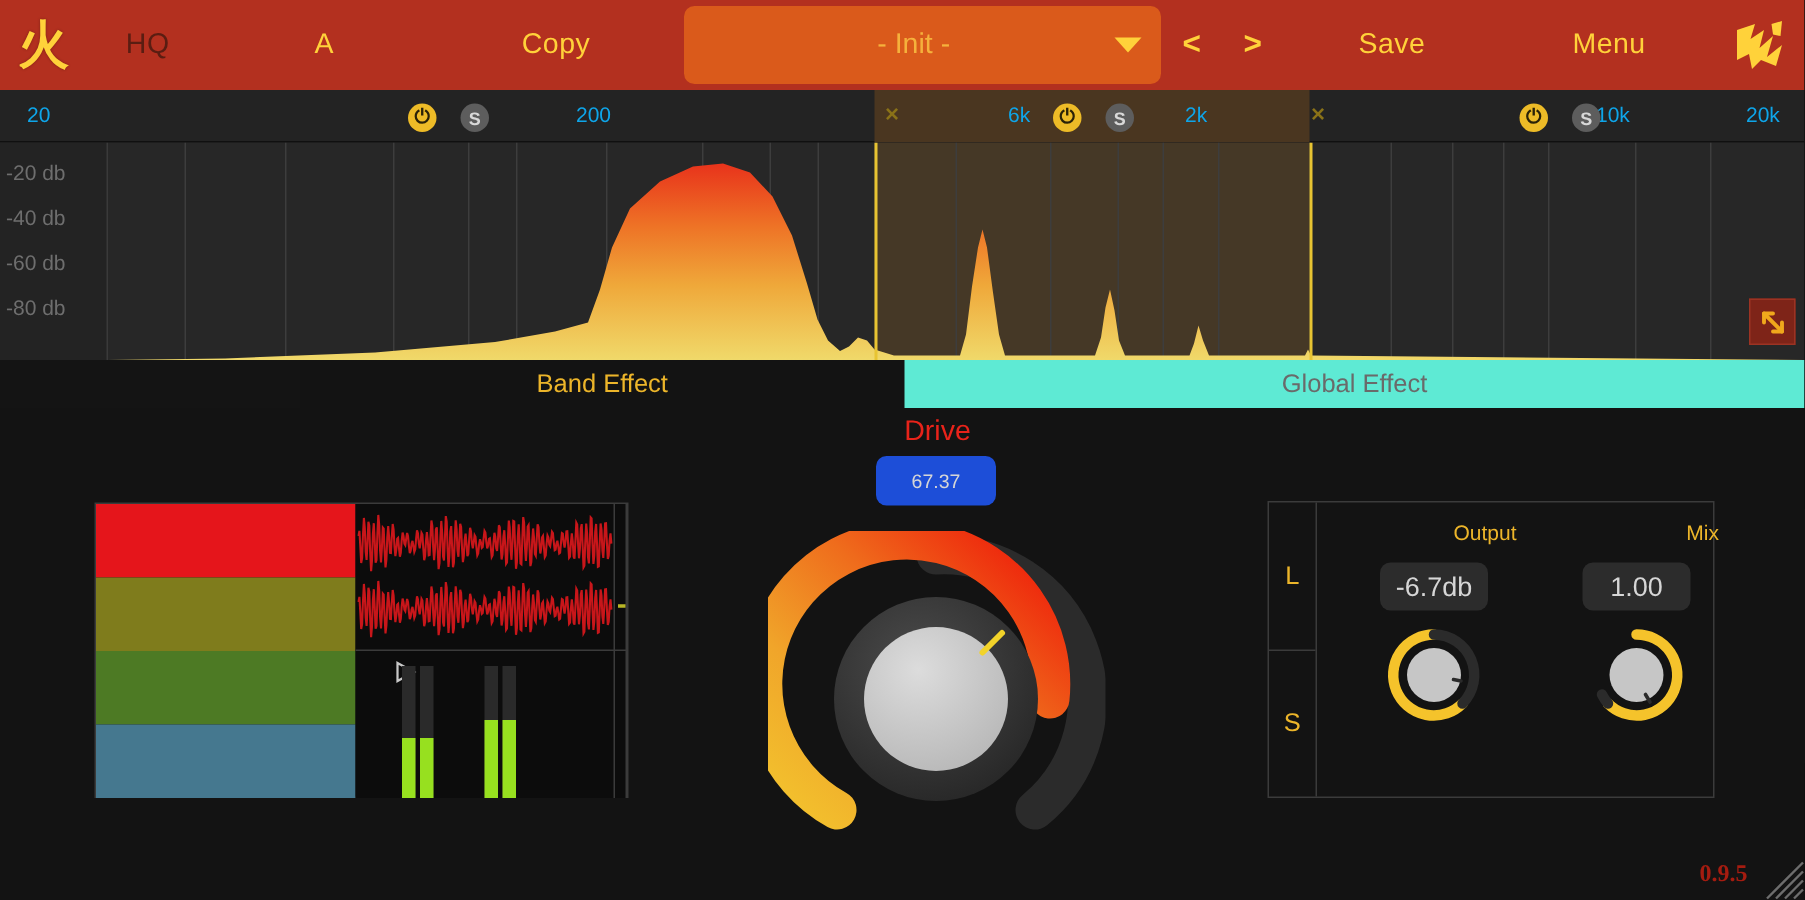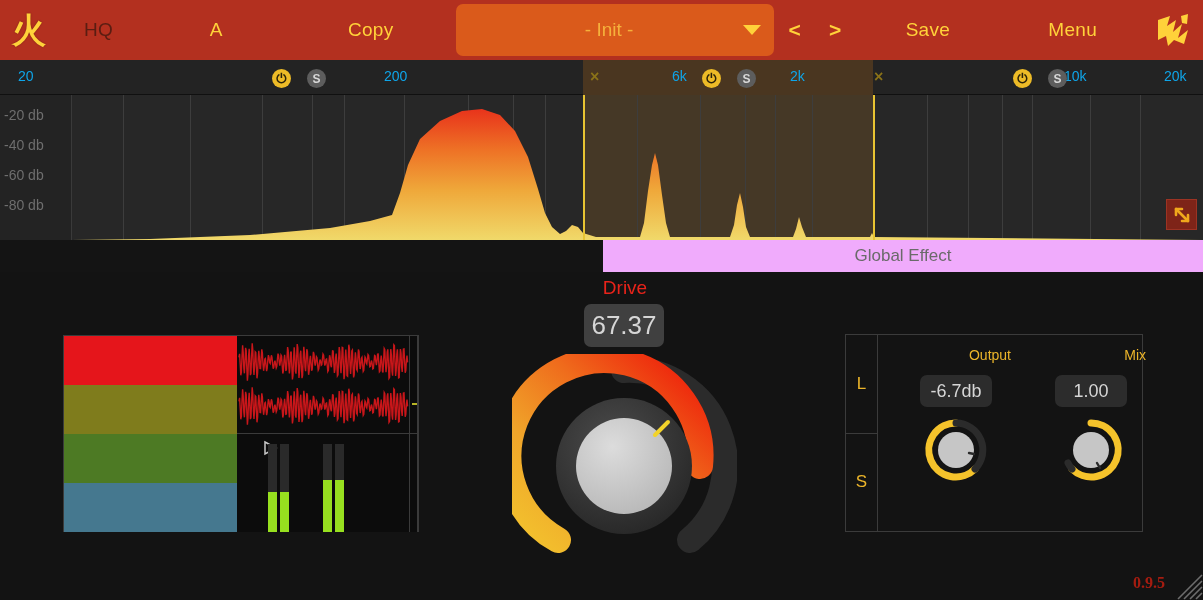--- a/index.html
+++ b/index.html
@@ -106,21 +106,21 @@
     display: flex; align-items: center; justify-content: center;
   }
 
   
   .tabs { position: absolute; left: 0; top: 240px; width: 1203px; height: 32px; }
   .tab {
     position: absolute; top: 0; height: 32px; display: flex; align-items: center;
     justify-content: center; font-size: 17px; cursor: pointer; user-select: none;
   }
   .tab-band { left: 200px; width: 403px; color: #ecb52a; background: #131313; }
-  .tab-global { left: 603px; width: 600px; color: #6a6a6a; background: #f0abfc; }
+  .tab-global { left: 603px; width: 600px; color: #6a6a6a; background: #5eead4; }
 
   
   .body-area {
     position: absolute; left: 0; top: 272px; width: 1203px; height: 328px;
     background: #131313;
   }
 
   .sel-dd {
     position: absolute; left: 63px; top: 13px; width: 148px; height: 37px;
     background: #2c2c2c; border-radius: 18px; display: flex; align-items: center;
@@ -144,23 +144,23 @@
   .viz-cell.nb { border-bottom: none; }
   .color-strip { grid-row: 1 / span 2; display: flex; flex-direction: column; }
   .cs-seg { flex: 1; }
 
   
   .drive-label {
     position: absolute; left: 520px; top: 5px; width: 210px; text-align: center;
     color: #e8231a; font-size: 19px;
   }
   .drive-val {
-    position: absolute; left: 584px; top: 32px; width: 80px; height: 43px;
-    background: #404040; border-radius: 7px; display: flex; align-items: center;
-    justify-content: center; color: #d6d6d6; font-size: 26px; cursor: text;
+    position: absolute; left: 584px; top: 32px; width: 80px; height: 33px;
+    background: #1d4ed8; border-radius: 7px; display: flex; align-items: center;
+    justify-content: center; color: #d6d6d6; font-size: 13px; cursor: text;
   }
   .drive-knob { position: absolute; left: 512px; top: 82px; width: 225px; height: 228px; cursor: pointer; }
 
   
   .om-panel {
     position: absolute; left: 845px; top: 62px; width: 298px; height: 198px;
     border: 1px solid #3b3b3b; display: flex;
   }
   .ls-col { width: 32px; border-right: 1px solid #3b3b3b; display: flex; flex-direction: column; }
   .ls-btn { flex: 1; display: flex; align-items: center; justify-content: center;
@@ -305,20 +305,21 @@
     <div class="resize-sq">
       <svg width="20" height="20" viewBox="0 0 20 20">
         <path d="M4 4 L16 16" stroke="#f0a81c" stroke-width="2.6" stroke-linecap="round"></path>
         <path d="M4 4 L4 10 M4 4 L10 4" stroke="#f0a81c" stroke-width="2.6" stroke-linecap="round"></path>
         <path d="M16 16 L16 10 M16 16 L10 16" stroke="#f0a81c" stroke-width="2.6" stroke-linecap="round"></path>
       </svg>
     </div>
   </div>
 
   <div class="tabs">
+    <div class="tab tab-band">Band Effect</div>
     <div class="tab tab-global">Global Effect</div>
   </div>
 
   <div class="body-area">
 
 
     <div class="viz-grid">
 
       <div class="viz-cell">
         <svg width="173" height="98" viewBox="0 0 173 98">

